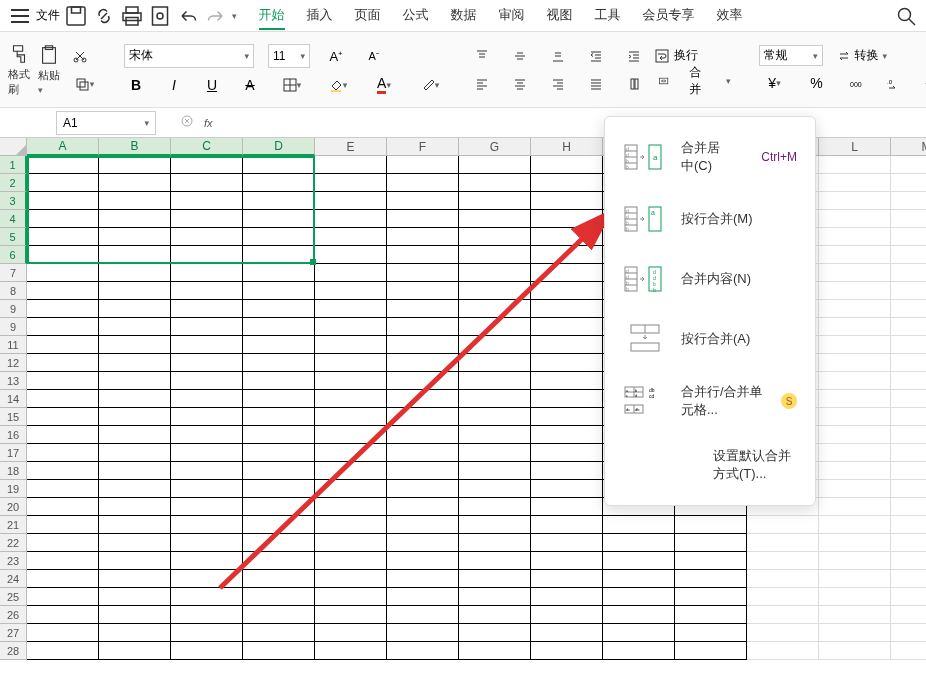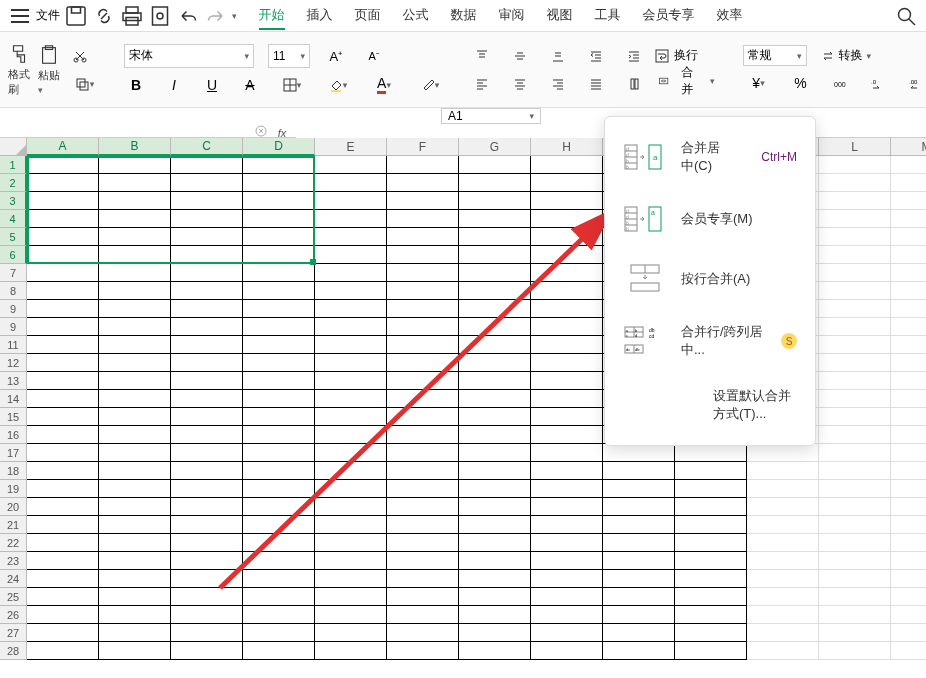--- a/index.html
+++ b/index.html
@@ -17,26 +17,26 @@
 .ribbon { height: 76px; display: flex; align-items: center; padding: 4px 8px; gap: 8px; border-bottom: 1px solid #e0e0e0; background: #fafafa; }
 .ribbon-big { display: flex; flex-direction: column; align-items: flex-start; font-size: 11px; color: #333; cursor: pointer; gap: 2px; }
 .ribbon-big svg { width: 22px; height: 22px; }
 .ribbon-sep { width: 1px; height: 48px; background: #ddd; margin: 0 4px; }
 .ribbon-row { display: flex; align-items: center; gap: 14px; }
 .ribbon-stack { display: flex; flex-direction: column; gap: 6px; }
 .font-select { width: 130px; height: 24px; border: 1px solid #ccc; font-size: 12px; padding: 0 4px; display: flex; align-items: center; justify-content: space-between; background: #fff; }
 .size-select { width: 42px; height: 24px; border: 1px solid #ccc; font-size: 12px; padding: 0 4px; display: flex; align-items: center; justify-content: space-between; background: #fff; }
 .ribbon-btn { width: 24px; height: 22px; display: flex; align-items: center; justify-content: center; cursor: pointer; font-size: 14px; }
 .ribbon-btn-wd { width: 32px; } 
-.merge-btn { display: flex; align-items: center; gap: 12px; font-size: 12px; padding: 0 4px; height: 22px; cursor: pointer; }
+.merge-btn { display: flex; align-items: center; gap: 20px; font-size: 12px; padding: 0 4px; height: 22px; cursor: pointer; }
 .format-select { width: 64px; height: 21px; border: 1px solid #ccc; font-size: 12px; padding: 0 4px; display: flex; align-items: center; justify-content: space-between; background: #fff; }
 .ribbon-label-btn { display: flex; align-items: center; gap: 4px; font-size: 12px; cursor: pointer; }
 
 
-.formula-row { height: 30px; display: flex; align-items: center; border-bottom: 1px solid #ccc; flex-direction: column; }
+.formula-row { height: 30px; display: flex; align-items: center; border-bottom: 1px solid #ccc; }
 .name-box { width: 100px; height: 24px; border: 1px solid #ccc; margin-left: 56px; display: flex; align-items: center; justify-content: space-between; padding: 0 6px; font-size: 12px; background: #fff; }
 .fx-area { display: flex; align-items: center; gap: 10px; margin-left: 24px; }
 
 
 .grid-area { position: relative; display: flex; }
 .corner { width: 27px; height: 18px; border-right: 1px solid #bbb; border-bottom: 1px solid #bbb; background: #f0f0f0; display: flex; align-items: flex-end; justify-content: flex-end; }
 .corner svg { width: 10px; height: 10px; }
 .col-headers { display: flex; height: 18px; }
 .col-header { width: 72px; border-right: 1px solid #bbb; border-bottom: 1px solid #bbb; background: #f0f0f0; display: flex; align-items: center; justify-content: center; font-size: 12px; color: #555; }
 .col-header.sel { background: #d8ead8; color: #0a7d4a; border-bottom: 2px solid #0a9d5a; }
@@ -879,21 +879,40 @@
           <path d="M2 10h12M2 16h12M2 22h12" stroke="#888"></path>
         <text x="3" y="10" font-size="5" fill="#888">d</text>
           <text x="3" y="16" font-size="5" fill="#888">d</text>
           <text x="3" y="22" font-size="5" fill="#888">b</text>
           <text x="3" y="28" font-size="5" fill="#888">b</text>
         <path d="M17 16l4 0m-2-2l2 2-2 2" stroke="#888" fill="none"></path>
         <rect x="26" y="4" width="12" height="24" fill="none" stroke="#0a9d5a"></rect>
           <text x="28" y="12" font-size="7" fill="#0a9d5a">a</text>
       </svg>
     </span>
-    <span class="dropdown-label">会员专享(M)</span>
+    <span class="dropdown-label">按行合并(M)</span>
+  </div>
+  <div class="dropdown-item">
+    <span class="dropdown-icon">
+      <svg viewBox="0 0 44 32" width="44" height="32">
+        <rect x="2" y="4" width="12" height="24" fill="none" stroke="#888"></rect>
+          <path d="M2 10h12M2 16h12M2 22h12" stroke="#888"></path>
+        <text x="3" y="10" font-size="5" fill="#888">d</text>
+          <text x="3" y="16" font-size="5" fill="#888">d</text>
+          <text x="3" y="22" font-size="5" fill="#888">b</text>
+          <text x="3" y="28" font-size="5" fill="#888">b</text>
+        <path d="M17 16l4 0m-2-2l2 2-2 2" stroke="#888" fill="none"></path>
+        <rect x="26" y="4" width="12" height="24" fill="none" stroke="#0a9d5a"></rect>
+        <text x="30" y="11" font-size="5" fill="#0a9d5a">d</text>
+          <text x="30" y="17" font-size="5" fill="#0a9d5a">d</text>
+          <text x="30" y="23" font-size="5" fill="#0a9d5a">b</text>
+          <text x="30" y="29" font-size="5" fill="#0a9d5a">b</text>
+      </svg>
+    </span>
+    <span class="dropdown-label">合并内容(N)</span>
   </div>
   <div class="dropdown-item">
     <span class="dropdown-icon">
       <svg viewBox="0 0 44 32" width="44" height="32">
         <rect x="8" y="2" width="28" height="8" fill="none" stroke="#888"></rect>
           <path d="M22 2v8" stroke="#888"></path>
         <path d="M22 12v4m-2-2l2 2 2-2" stroke="#888" fill="none"></path>
         <rect x="8" y="20" width="28" height="8" fill="none" stroke="#888"></rect>
       </svg>
     </span>
@@ -909,21 +928,21 @@
           <text x="3" y="12" font-size="4">c</text>
           <text x="12" y="12" font-size="4">d</text>
         <text x="26" y="7" font-size="5">db</text>
           <text x="26" y="13" font-size="5">cd</text>
         <rect x="2" y="20" width="18" height="8" fill="none" stroke="#888"></rect>
           <path d="M11 20v8" stroke="#888"></path>
         <text x="3" y="26" font-size="4">dc</text>
           <text x="12" y="26" font-size="4">db</text>
       </svg>
     </span>
-    <span class="dropdown-label">合并行/跨列居中...</span>
+    <span class="dropdown-label">合并行/合并单元格...</span>
     <span class="badge-s">S</span>
   </div>
   <div class="dropdown-item noicon">
     <span class="dropdown-label">设置默认合并方式(T)...</span>
   </div>
 </div>
 
 <svg class="arrow-annotation" style="left:210px; top:200px;" width="420" height="400">
   <defs>
       <marker id="arr" markerWidth="10" markerHeight="10" refX="8" refY="3" orient="auto">

